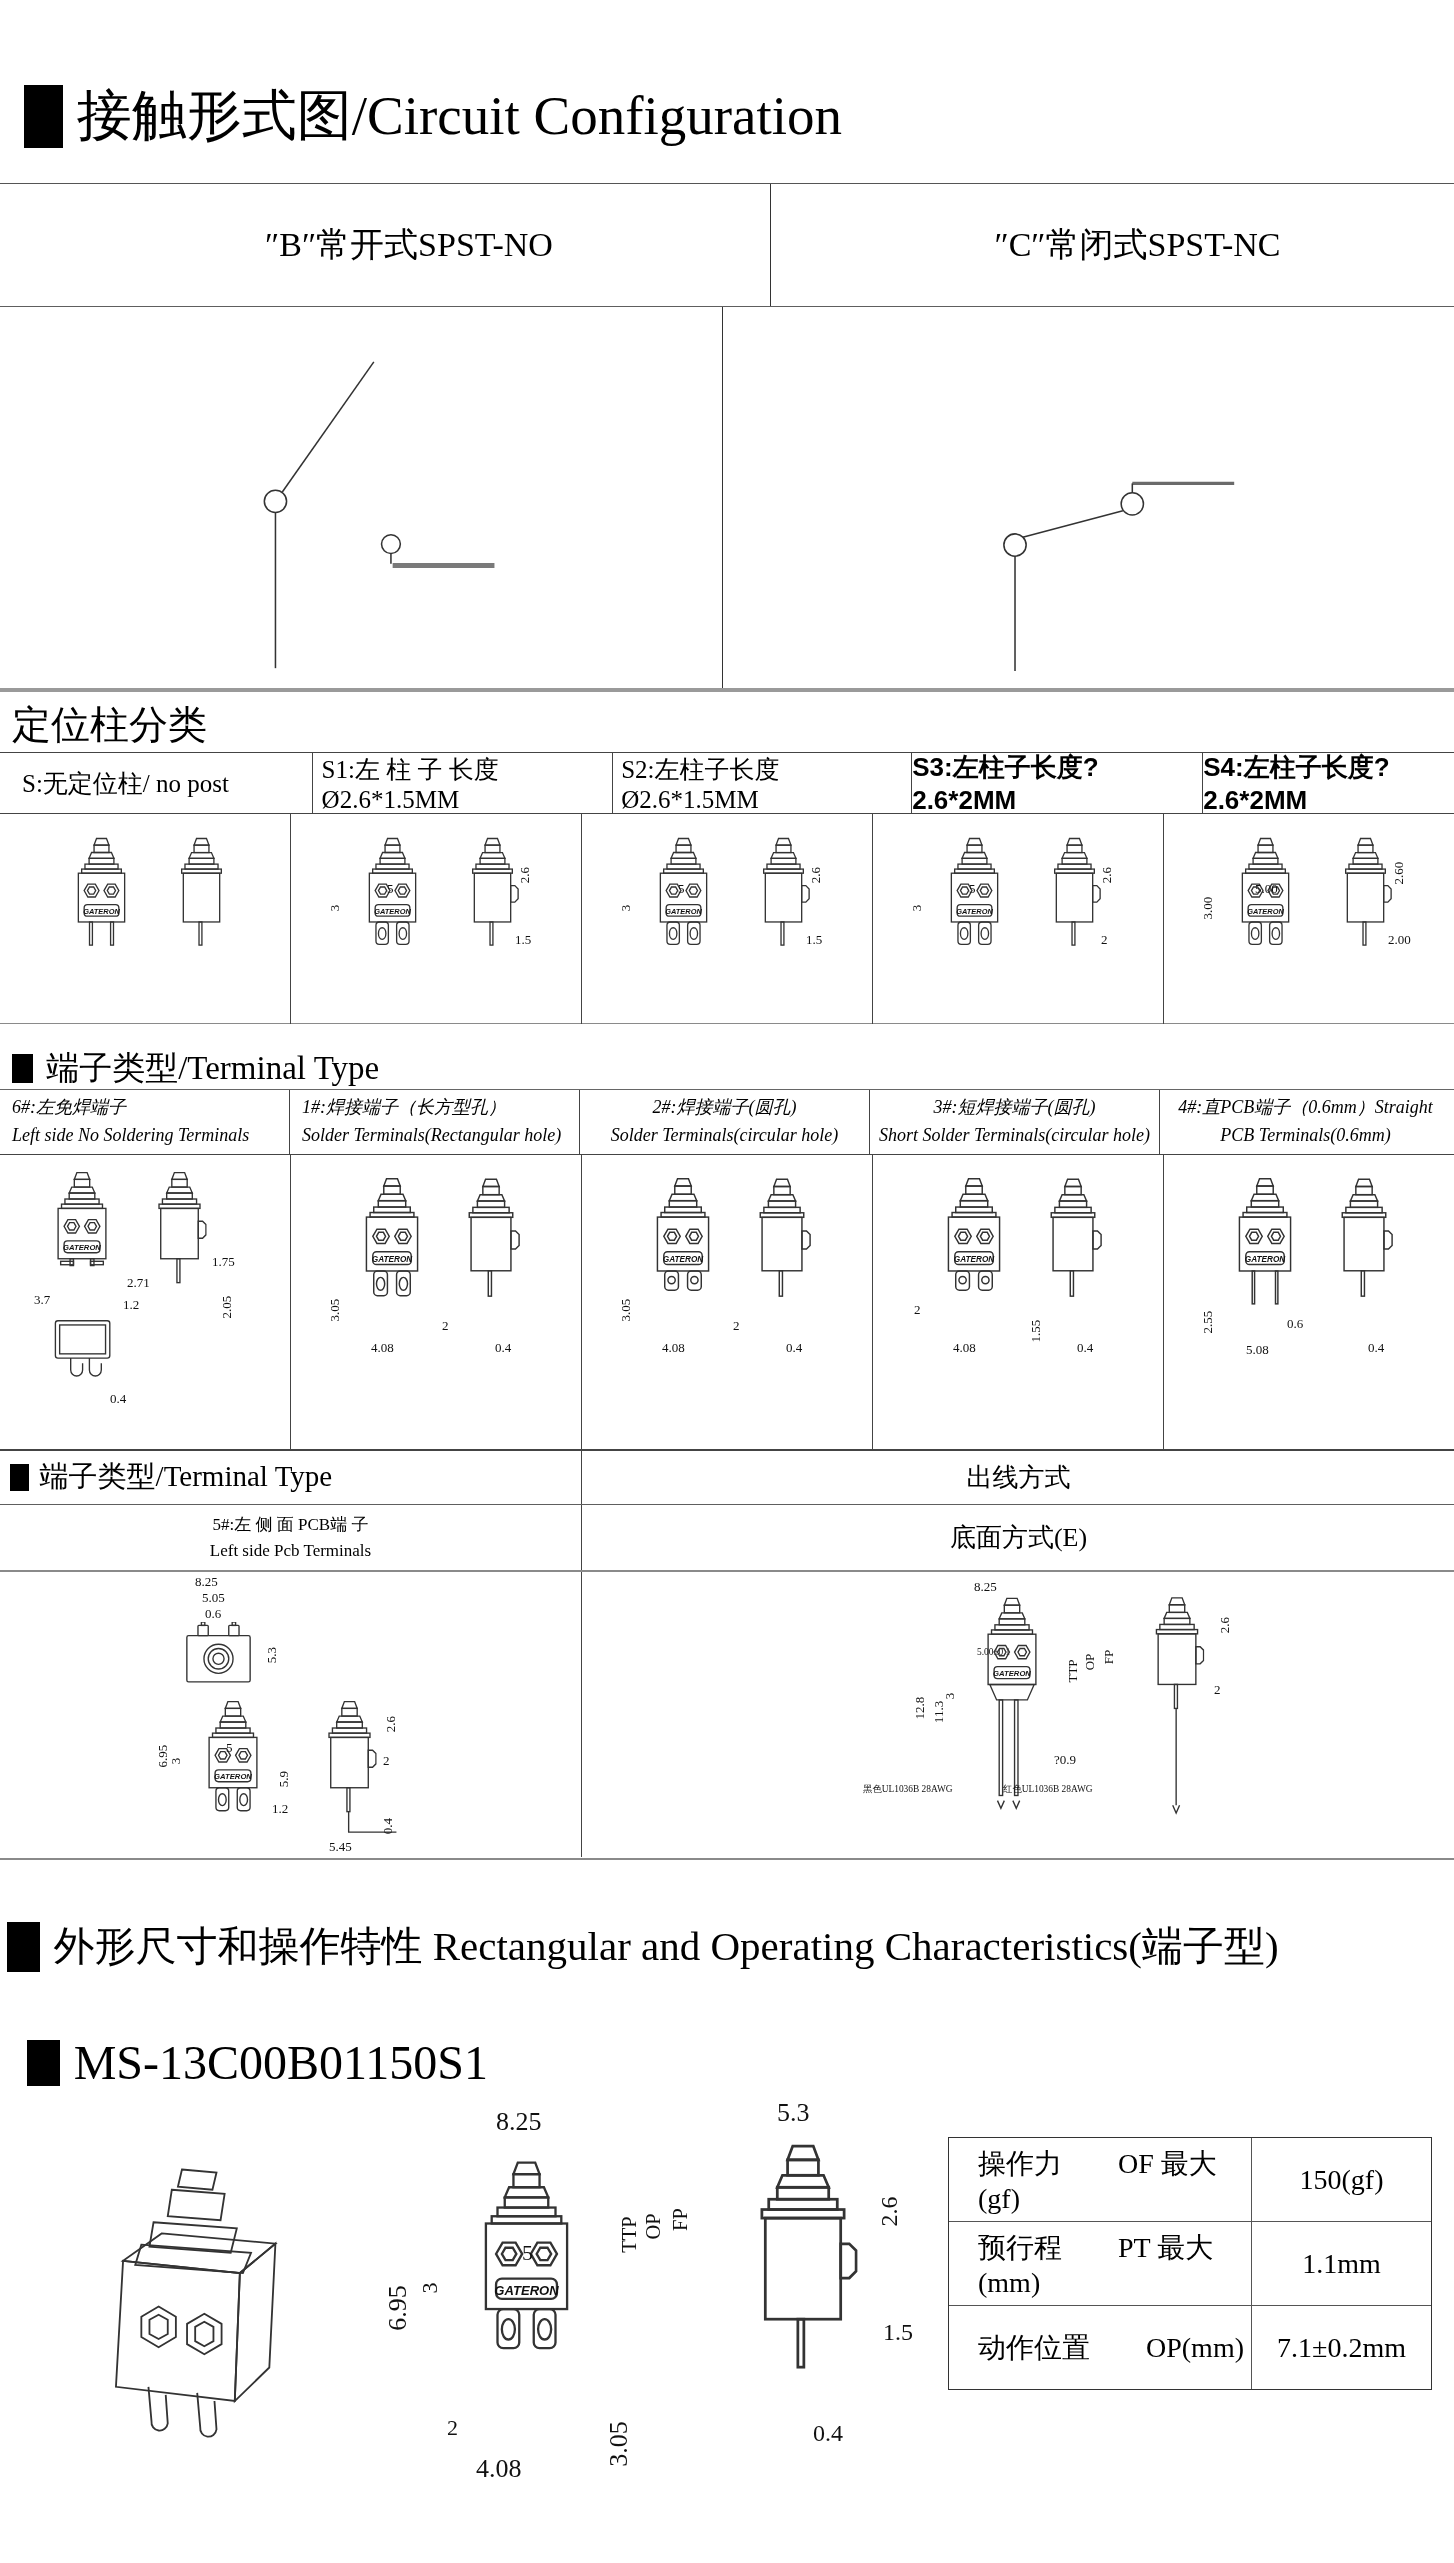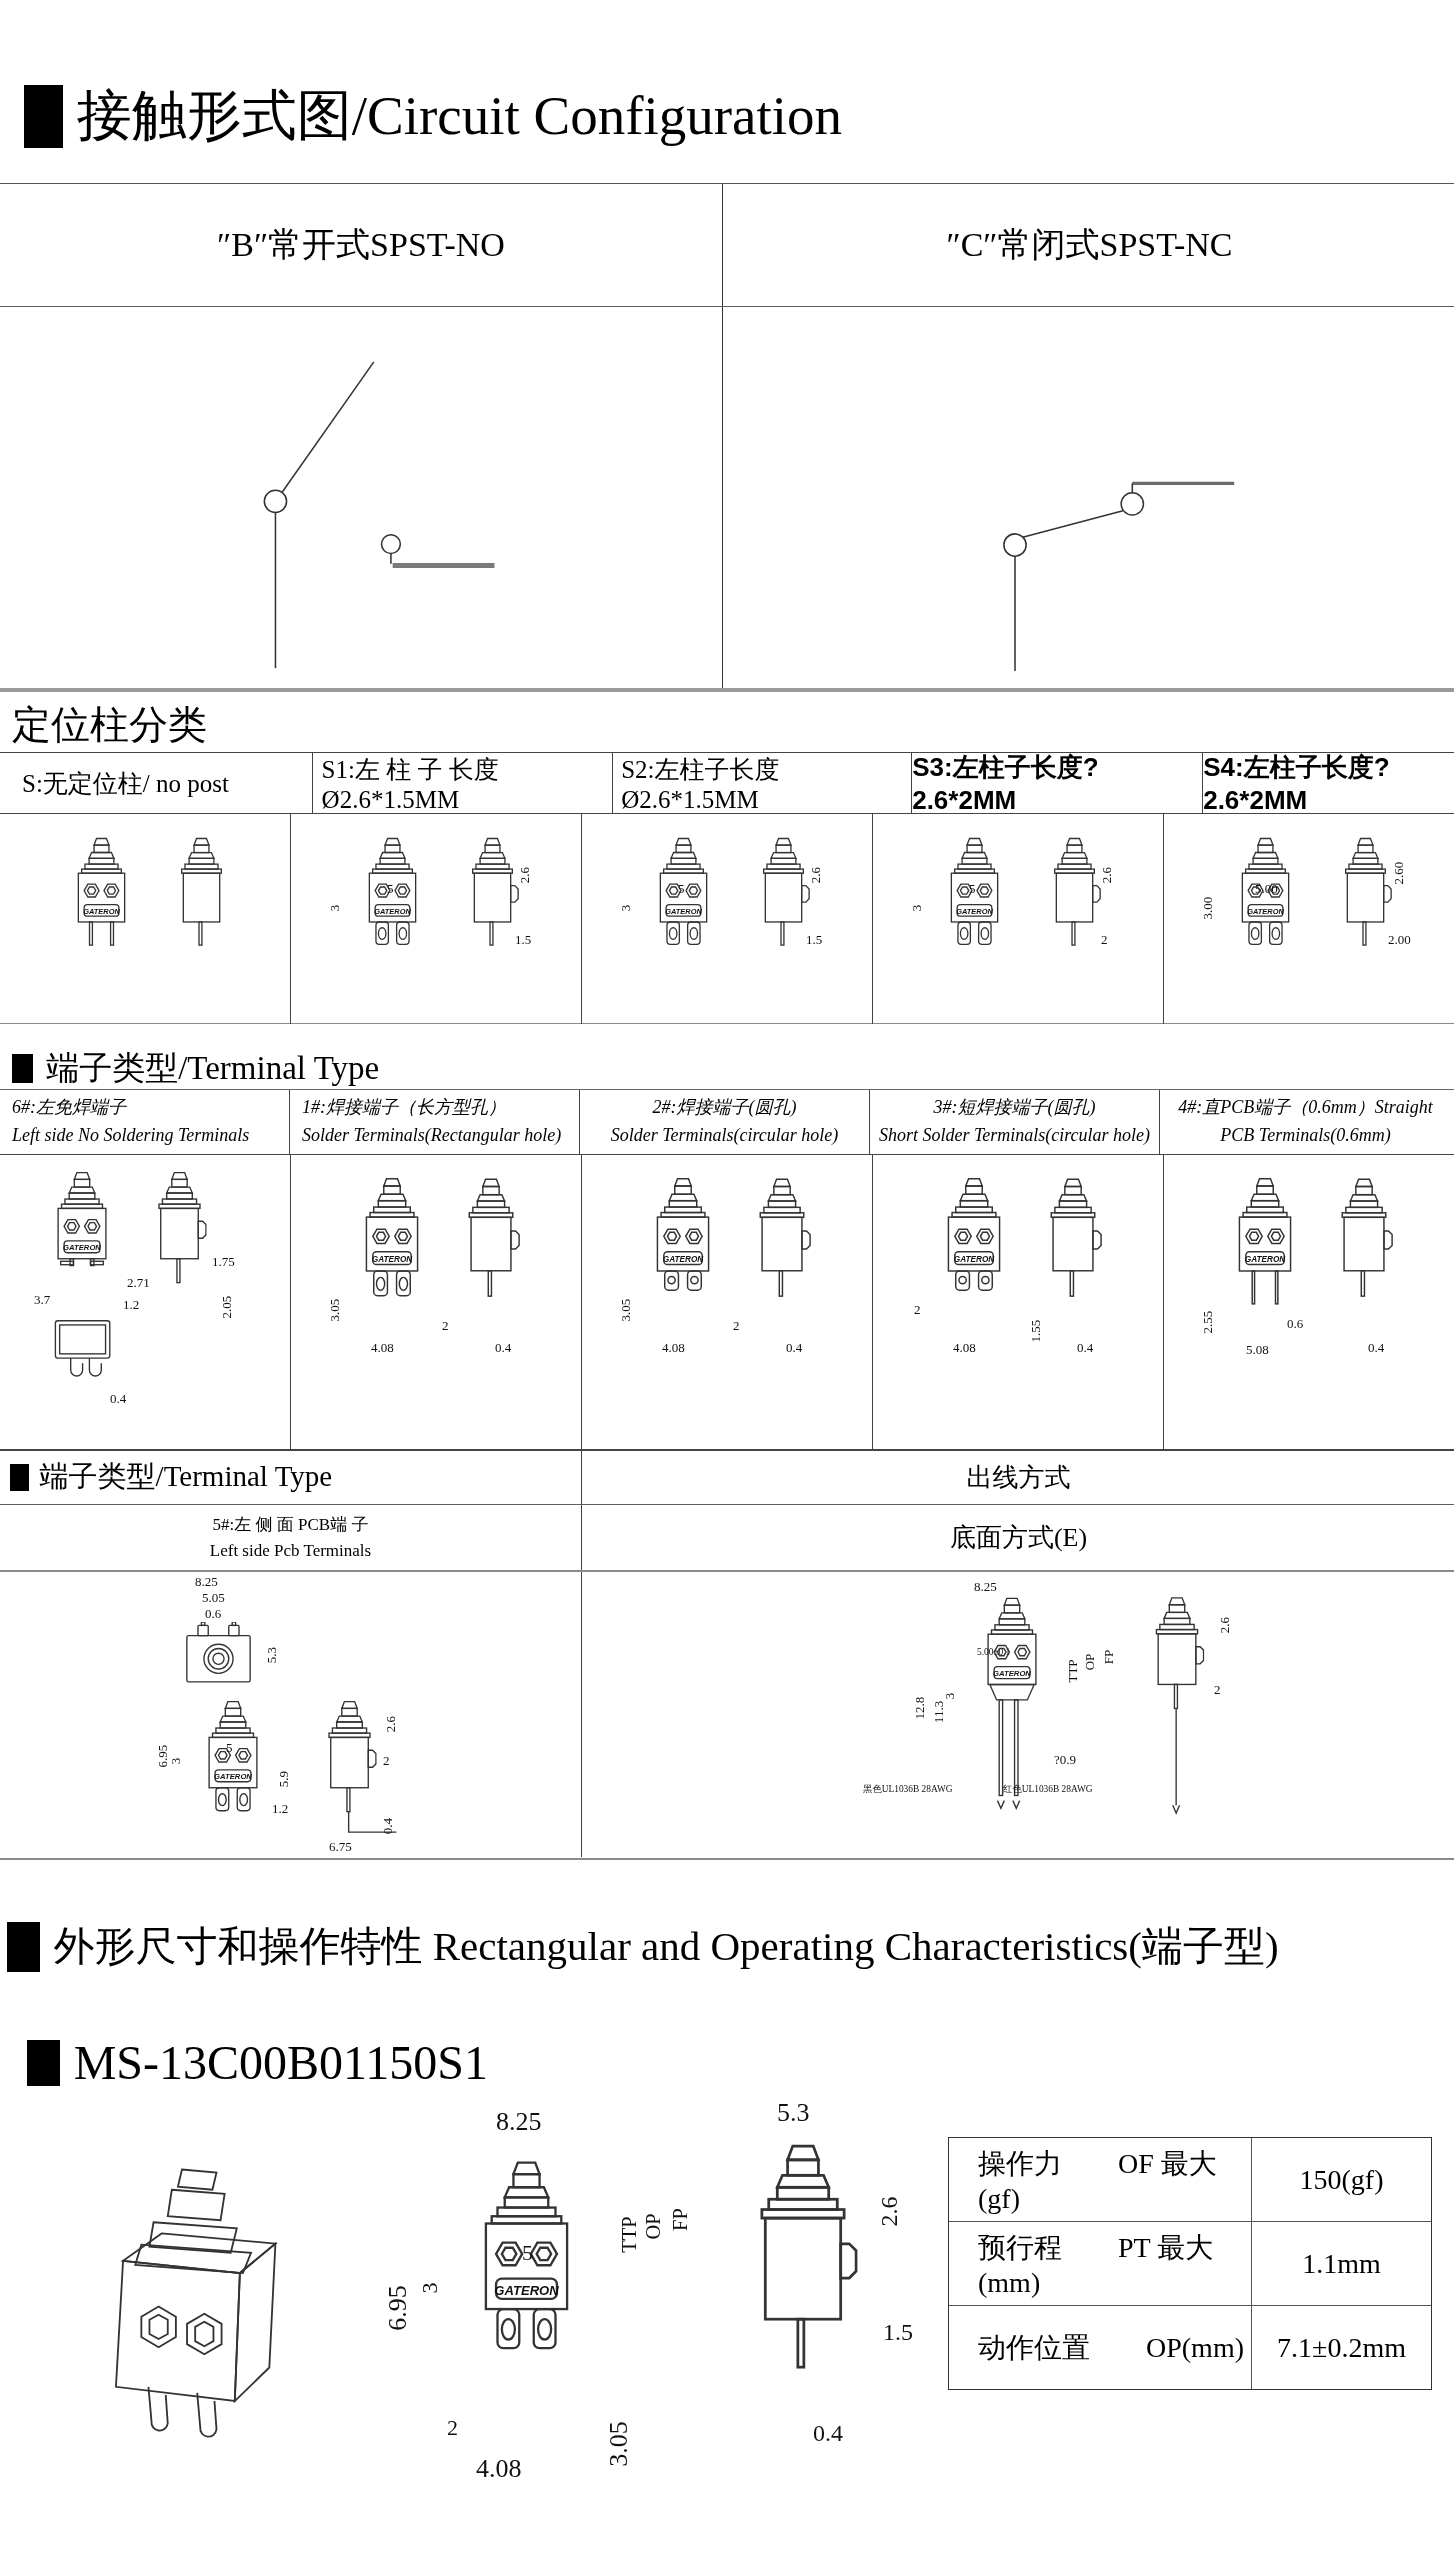--- a/index.html
+++ b/index.html
@@ -8,21 +8,21 @@
   .abs{position:absolute;}
   .sec-title{position:absolute;display:flex;align-items:center;gap:13.7px;white-space:nowrap;}
   .sq{background:#000;flex:none;display:inline-block;}
   .plain-title{position:absolute;white-space:nowrap;}
   .dim{position:absolute;font-size:13px;color:#111;white-space:nowrap;font-family:"Liberation Serif",serif;}
   .vert{transform:rotate(-90deg);transform-origin:center;}
   svg.draw{position:absolute;overflow:visible;}
   svg.draw *{vector-effect:none;}
   
   .t1{position:absolute;left:0;top:183px;width:1455px;height:506px;border-top:0.9px solid #555;}
-  .t1h{height:122px;border-bottom:1.7px solid #5e5e5e;display:flex;}
+  .t1h{height:122px;border-bottom:1.7px solid #5e5e5e;display:flex;padding-left:48px;}
   .t1hc{flex:none;width:722px;display:flex;align-items:center;justify-content:center;font-size:34px;}
   .t1hc:last-child{width:733px;}
   .bR{border-right:0.9px solid #333;}
   .t1b{height:381px;border-bottom:4.3px solid #9a9a9a;display:flex;}
   .t1bc{flex:none;width:722px;position:relative;}
   .t1bc:last-child{width:733px;}
   
   .t2{position:absolute;left:0;top:752px;width:1455px;height:270px;border-top:0.9px solid #444;
       border-bottom:1.7px solid #8a8a8a;}
   .t2h{height:60px;border-bottom:0.9px solid #444;display:flex;}
@@ -431,21 +431,21 @@
         <span class="dim vert" style="left:173px;top:181px">3</span>
         <span class="dim" style="left:226px;top:168px">5</span>
         <span class="dim vert" style="left:276px;top:199px">5.9</span>
         <span class="dim" style="left:272px;top:229px">1.2</span>
         <svg class="draw" style="left:322px;top:127px" width="55" height="128" viewBox="0 0 64 150">
           <use href="#sym-side-post" width="64" height="150"></use>
           <path d="M31 132 v24 h56" stroke="#333" stroke-width="1.6" fill="none"></path>
         </svg>
         <span class="dim vert" style="left:383px;top:144px">2.6</span>
         <span class="dim" style="left:383px;top:181px">2</span>
-        <span class="dim" style="left:329px;top:267px">6.75</span>
+        <span class="dim" style="left:329px;top:267px">5.45</span>
         <span class="dim vert" style="left:380px;top:246px">0.4</span>
       </div>
       <div class="t4rt" style="display:block">
         <span class="dim" style="left:392px;top:6.8px">8.25</span>
         <span class="dim" style="left:395px;top:75px;font-size:9.4px">5.00±0.1</span>
         <svg class="draw" style="left:366px;top:19px" width="128" height="240" viewBox="0 0 150 270">
           <use href="#sym-front-bare" x="25" y="0" width="100" height="150"></use>
           <g stroke="#333" stroke-width="1.6" fill="none">
             <path d="M49 104 H101 L93 122 H57 Z"></path>
             <rect x="60" y="122" width="4" height="112"></rect>

